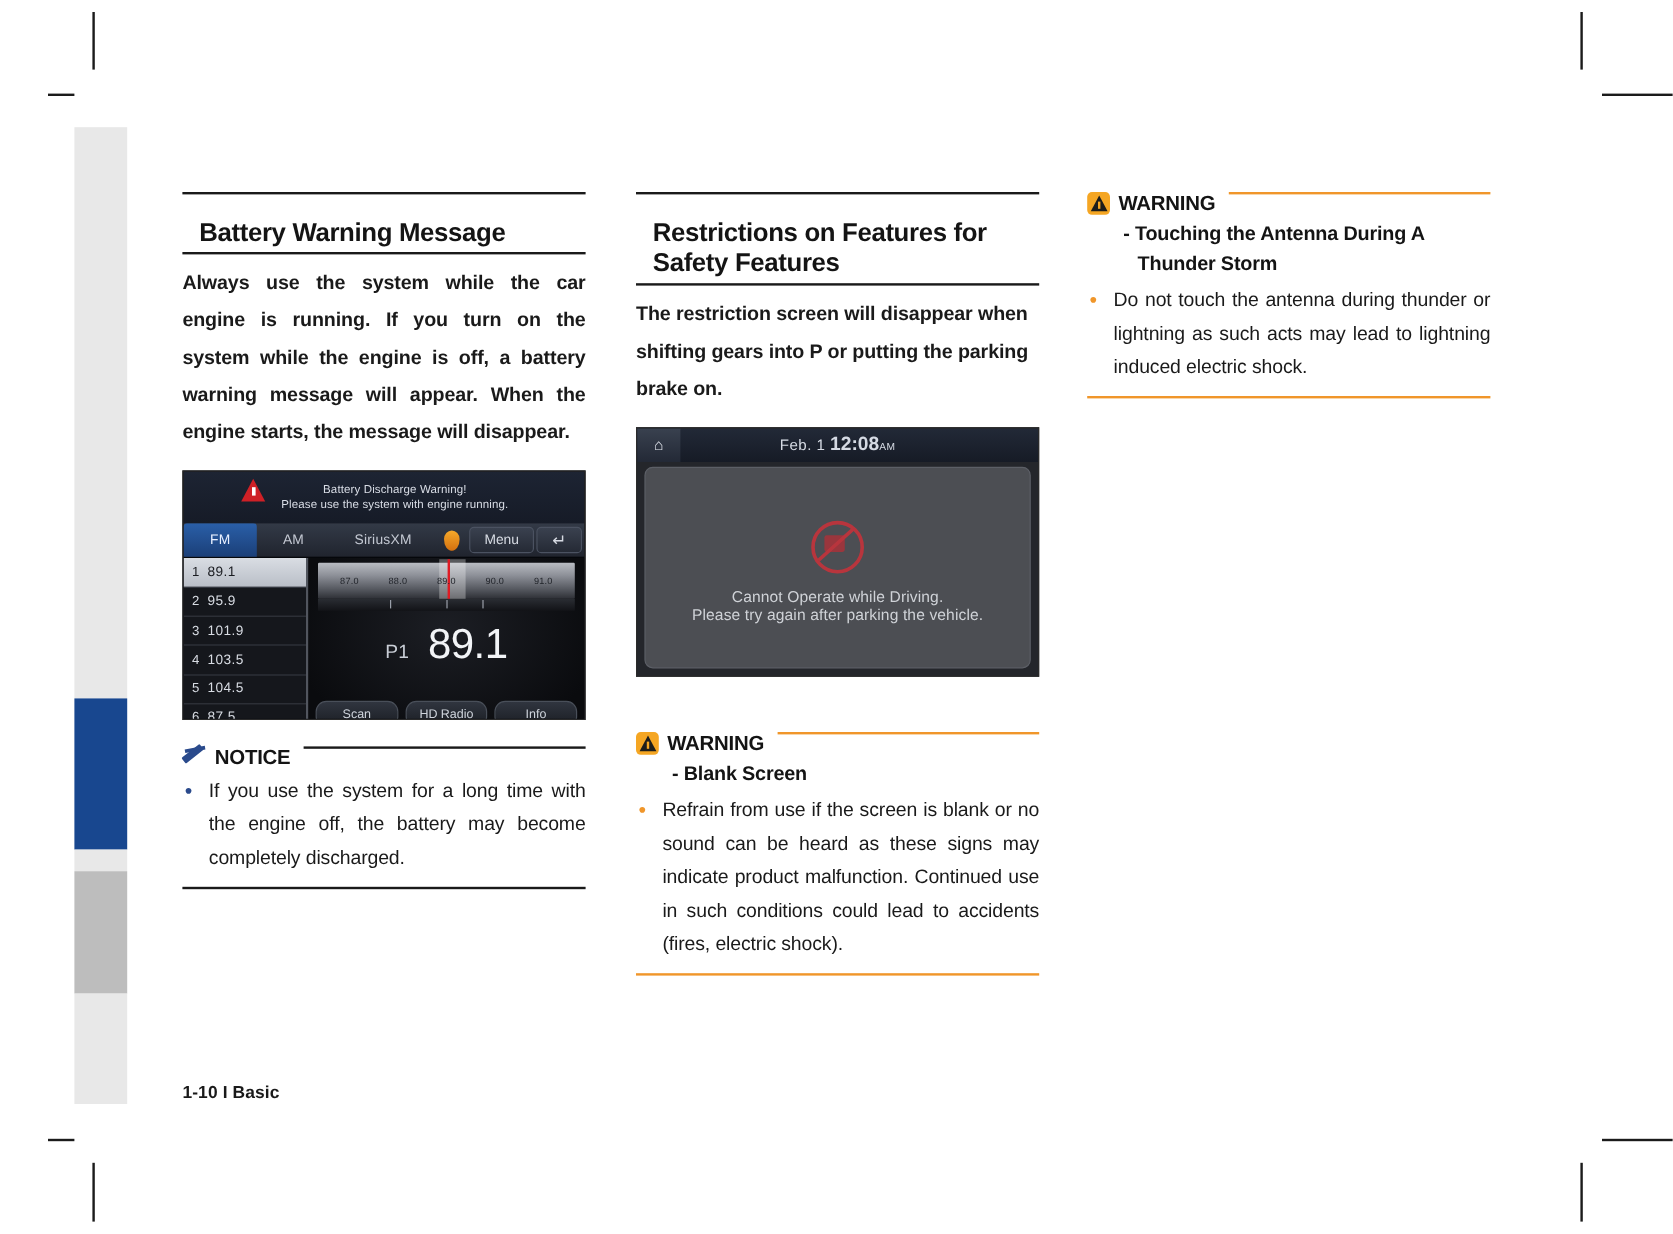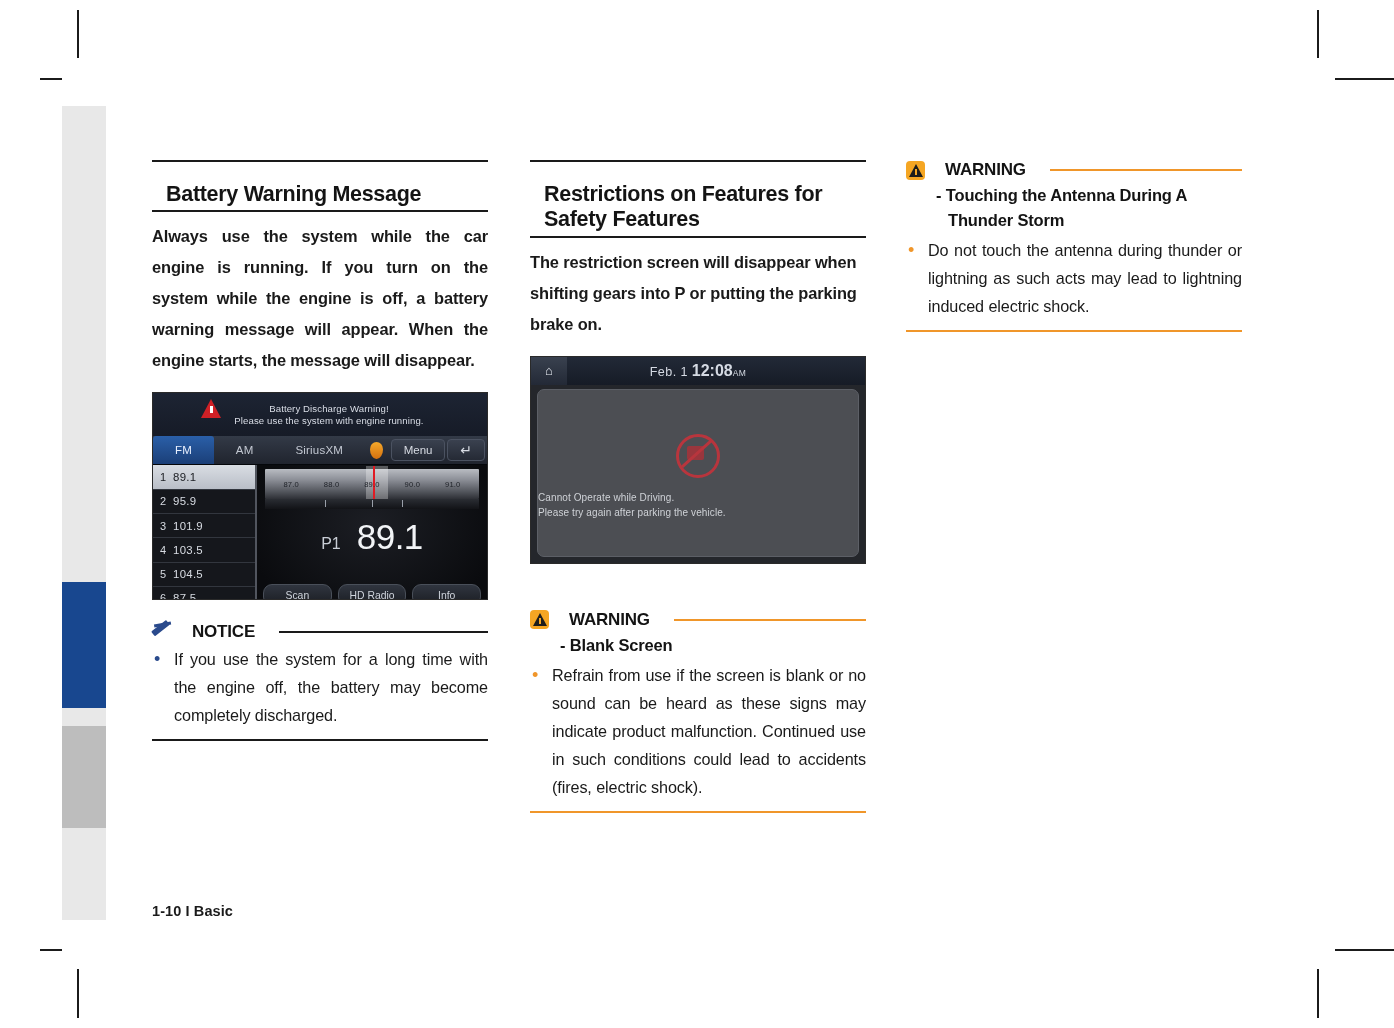--- a/index.html
+++ b/index.html
@@ -323,32 +323,32 @@
     content: "";
     position: absolute;
     left: -2px; top: 15px;
     width: 40px; height: 3px;
     background: #c8323a;
     transform: rotate(-42deg);
   }
   .rs-msg {
     position: absolute;
     left: 0; right: 0; top: 100px;
+    text-align: center;
     color: #cfd2d7;
-    font-size: 10px;
+    font-size: 13px;
     line-height: 15px;
     letter-spacing: 0.1px;
   }
 
   
   .callout { margin-top: 22px; }
   .callout-head {
     display: flex;
-    align-items: center;
-    gap: 20px;
+    gap: 7px;
   }
   .callout-head .label {
     font-size: 17px;
     font-weight: bold;
     color: #141414;
     letter-spacing: -0.2px;
     white-space: nowrap;
   }
   .callout-head .rule {
     flex: 1;

